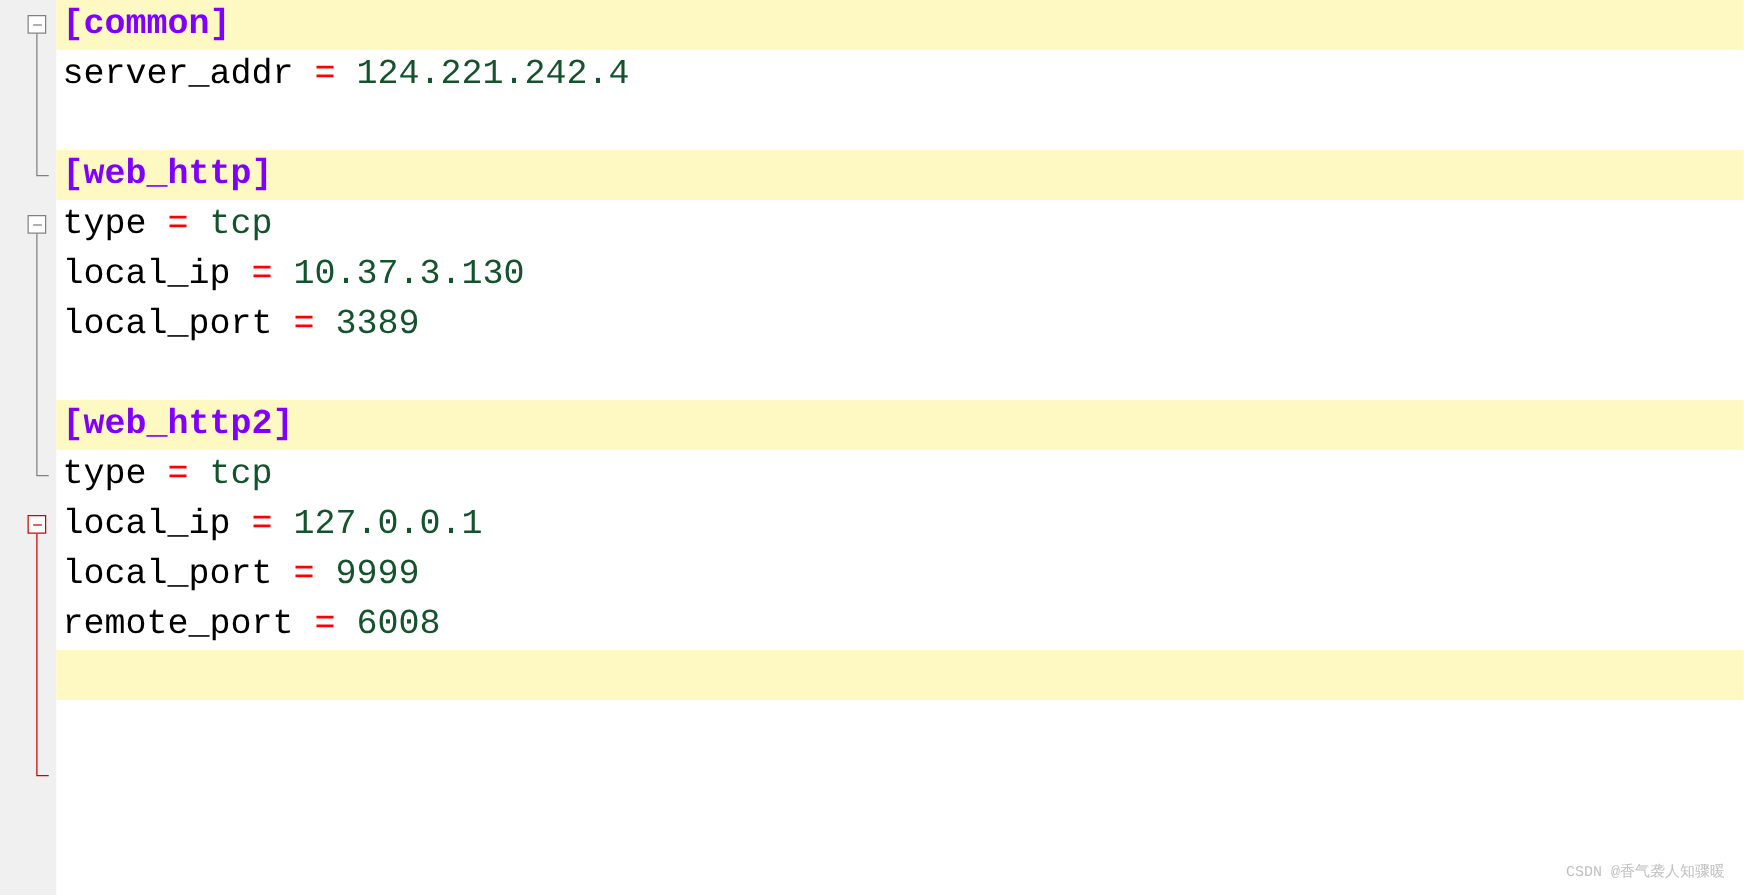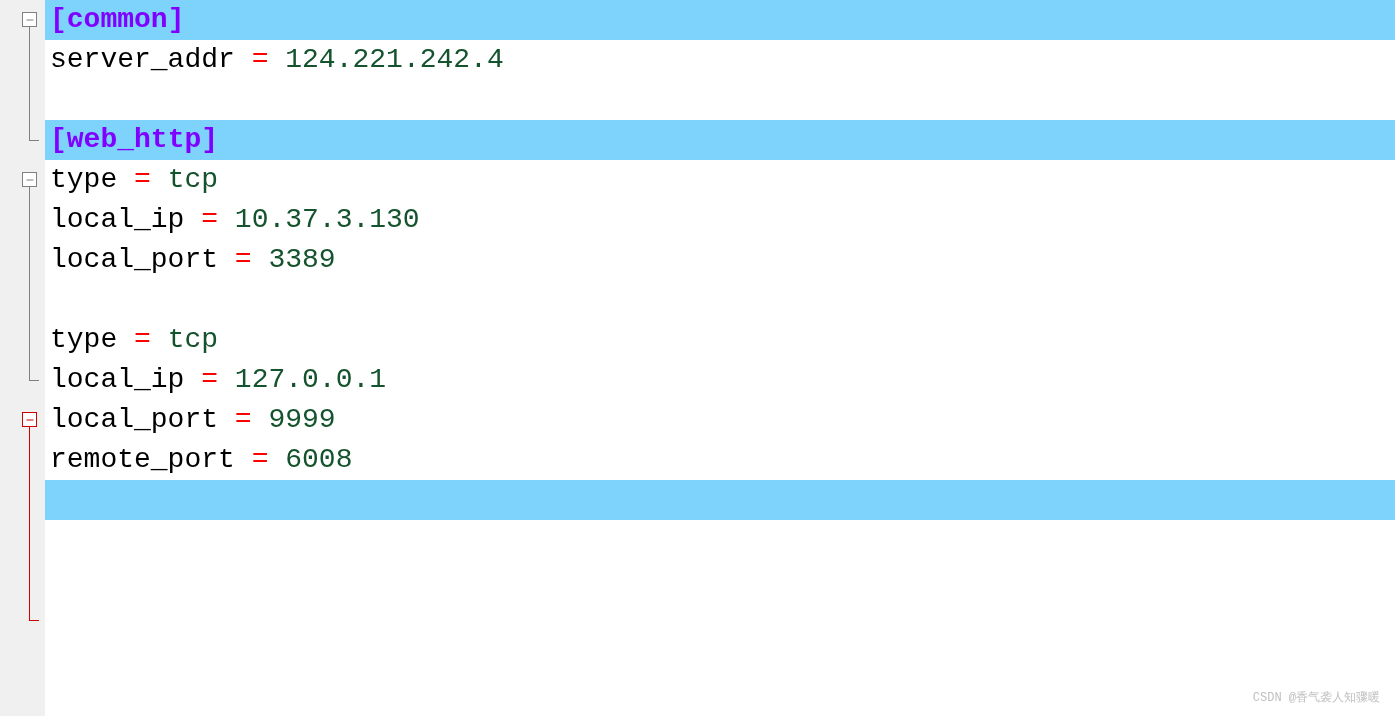--- a/index.html
+++ b/index.html
@@ -72,21 +72,21 @@
       flex: 1;
       position: relative;
     }
     .line {
       height: 40px;
       line-height: 40px;
       padding-left: 5px;
       white-space: pre;
     }
     .line.highlighted {
-      background: #7dd3fc;
+      background: #fef9c3;
     }
     .section-bracket { color: #8000ff; font-weight: bold; }
     .section-name { color: #8000ff; font-weight: bold; }
     .key { color: #000000; }
     .equals { color: #ff0000; }
     .value { color: #14532d; }
     .watermark {
       position: absolute;
       bottom: 10px;
       right: 15px;
@@ -119,20 +119,21 @@
     <div class="line highlighted"><span class="section-bracket">[</span><span class="section-name">common</span><span class="section-bracket">]</span></div>
     <div class="line"><span class="key">server_addr</span><span class="equals"> = </span><span class="value">124.221.242.4</span></div>
     <div class="line"></div>
 
     <div class="line highlighted"><span class="section-bracket">[</span><span class="section-name">web_http</span><span class="section-bracket">]</span></div>
     <div class="line"><span class="key">type</span><span class="equals"> = </span><span class="value">tcp</span></div>
     <div class="line"><span class="key">local_ip</span><span class="equals"> = </span><span class="value">10.37.3.130</span></div>
     <div class="line"><span class="key">local_port</span><span class="equals"> = </span><span class="value">3389</span></div>
     <div class="line"></div>
 
+    <div class="line highlighted"><span class="section-bracket">[</span><span class="section-name">web_http2</span><span class="section-bracket">]</span></div>
     <div class="line"><span class="key">type</span><span class="equals"> = </span><span class="value">tcp</span></div>
     <div class="line"><span class="key">local_ip</span><span class="equals"> = </span><span class="value">127.0.0.1</span></div>
     <div class="line"><span class="key">local_port</span><span class="equals"> = </span><span class="value">9999</span></div>
     <div class="line"><span class="key">remote_port</span><span class="equals"> = </span><span class="value">6008</span></div>
     <div class="line highlighted"></div>
   </div>
 </div>
 
 <div class="watermark">CSDN @香气袭人知骤暖</div>
 

